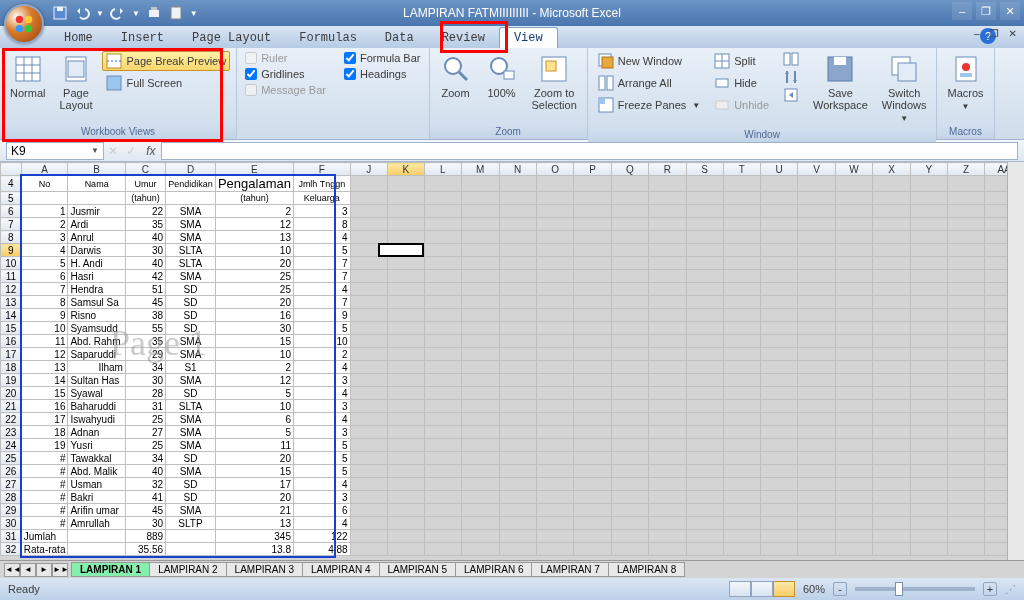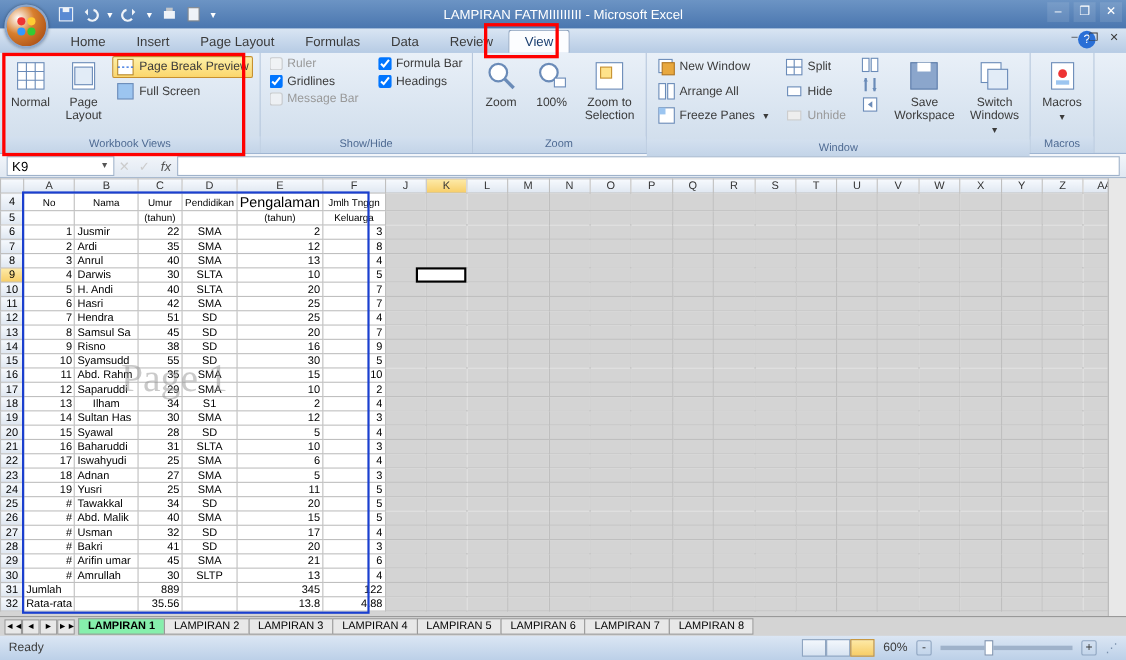--- a/index.html
+++ b/index.html
@@ -6,21 +6,21 @@
 body { width:1024px; height:600px; background:#b9cde5; overflow:hidden; position:relative; }
 .titlebar { height:26px; background:linear-gradient(#6c94c4,#4a76af); display:flex; align-items:center; color:#fff; position:relative; font-size:12px; }
 .office-btn { width:40px; height:40px; border-radius:50%; background:radial-gradient(circle at 30% 30%,#fff,#d87f2e 40%,#9b3f0e); position:absolute; top:4px; left:4px; z-index:50; border:2px solid #8ea8cc; box-shadow:0 0 3px rgba(0,0,0,.4); display:flex; align-items:center; justify-content:center; }
 .office-btn svg { width:22px; height:22px; }
 .qat { display:flex; gap:6px; margin-left:52px; align-items:center; }
 .qat .qicon { width:16px; height:16px; opacity:.9; }
 .title-center { position:absolute; left:50%; transform:translateX(-50%); }
 .winbtns { position:absolute; right:4px; top:2px; display:flex; gap:4px; }
 .winbtns div { width:20px; height:18px; background:rgba(255,255,255,.1); color:#fff; text-align:center; font-size:11px; line-height:18px; cursor:pointer; }
 .tabbar { height:22px; background:linear-gradient(#d9e5f3,#b6cbe4); display:flex; align-items:end; padding-left:50px; font-size:12px; color:#3b3b3b; position:relative; }
-.tabbar .tab { padding:3px 14px; cursor:pointer; }
+.tabbar .tab { padding:3px 14px; cursor:pointer;font-family:Liberation Mono, monospace; }
 .tabbar .tab.active { background:#fcfdff; border:1px solid #8ba0bc; border-bottom:none; border-radius:3px 3px 0 0; color:#1a3e6f; }
 .tabbar .help { position:absolute; right:28px; top:2px; width:16px; height:16px; border-radius:50%; background:#2a6fd6; color:#fff; text-align:center; font-size:11px; line-height:16px; }
 .tabbar .mdi { position:absolute; right:4px; top:2px; display:flex; gap:4px; color:#3b3b3b; font-size:10px; }
 .tabbar .mdi span { padding:0 3px; cursor:pointer; }
 .ribbon { height:92px; background:linear-gradient(#e9f0f8,#cedceb); display:flex; border-bottom:1px solid #9fb5d2; font-size:11px; color:#3b3b3b; }
 .group { border-right:1px solid #b7c8dd; display:flex; flex-direction:column; justify-content:space-between; padding:3px 6px 0 6px; position:relative; }
 .group-label { text-align:center; font-size:10px; color:#4e6a92; padding:2px 0; background:linear-gradient(#d3e0ef,#c3d4e8); margin:0 -6px; }
 .group-body { display:flex; align-items:flex-start; gap:6px; flex:1; }
 .bigbtn { display:flex; flex-direction:column; align-items:center; justify-content:center; padding:2px 4px; gap:2px; cursor:pointer; }
 .bigbtn .bicon { width:32px; height:32px; }
@@ -182,21 +182,20 @@
         <label class="chk">
             <input type="checkbox" checked="" style="">
             <span>Formula Bar</span>
           </label>
         <label class="chk">
             <input type="checkbox" checked="" style="">
             <span>Headings</span>
           </label>
       </div>
     </div>
-    <div class="group-label">Show/Hide</div>
   </div>
 
   <div class="group">
     <div class="group-body">
       <div class="bigbtn">
         <svg class="bicon" viewBox="0 0 32 32">
             <circle cx="13" cy="13" r="8" fill="#fff" stroke="#6a8bb8" stroke-width="2"></circle>
             <line x1="19" y1="19" x2="27" y2="27" stroke="#6a8bb8" stroke-width="3"></line>
           </svg>
         <span>Zoom</span>
@@ -768,21 +767,21 @@
             <td style="background:#d4d4d4"></td>
             <td style="background:#d4d4d4"></td>
             <td style="background:#d4d4d4"></td>
             <td style="background:#d4d4d4"></td>
           </tr>
         </tbody>
         <tbody>
           <tr>
             <td class="rowh ">18</td>
             <td style="text-align:right">13</td>
-            <td style="text-align:center">Ilham</td>
+            <td style="text-align:right">Ilham</td>
             <td style="text-align:right">34</td>
             <td style="text-align:center">S1</td>
             <td style="text-align:right">2</td>
             <td style="text-align:right">4</td>
             <td style="background:#d4d4d4"></td>
             <td style="background:#d4d4d4"></td>
             <td style="background:#d4d4d4"></td>
             <td style="background:#d4d4d4"></td>
             <td style="background:#d4d4d4"></td>
             <td style="background:#d4d4d4"></td>

